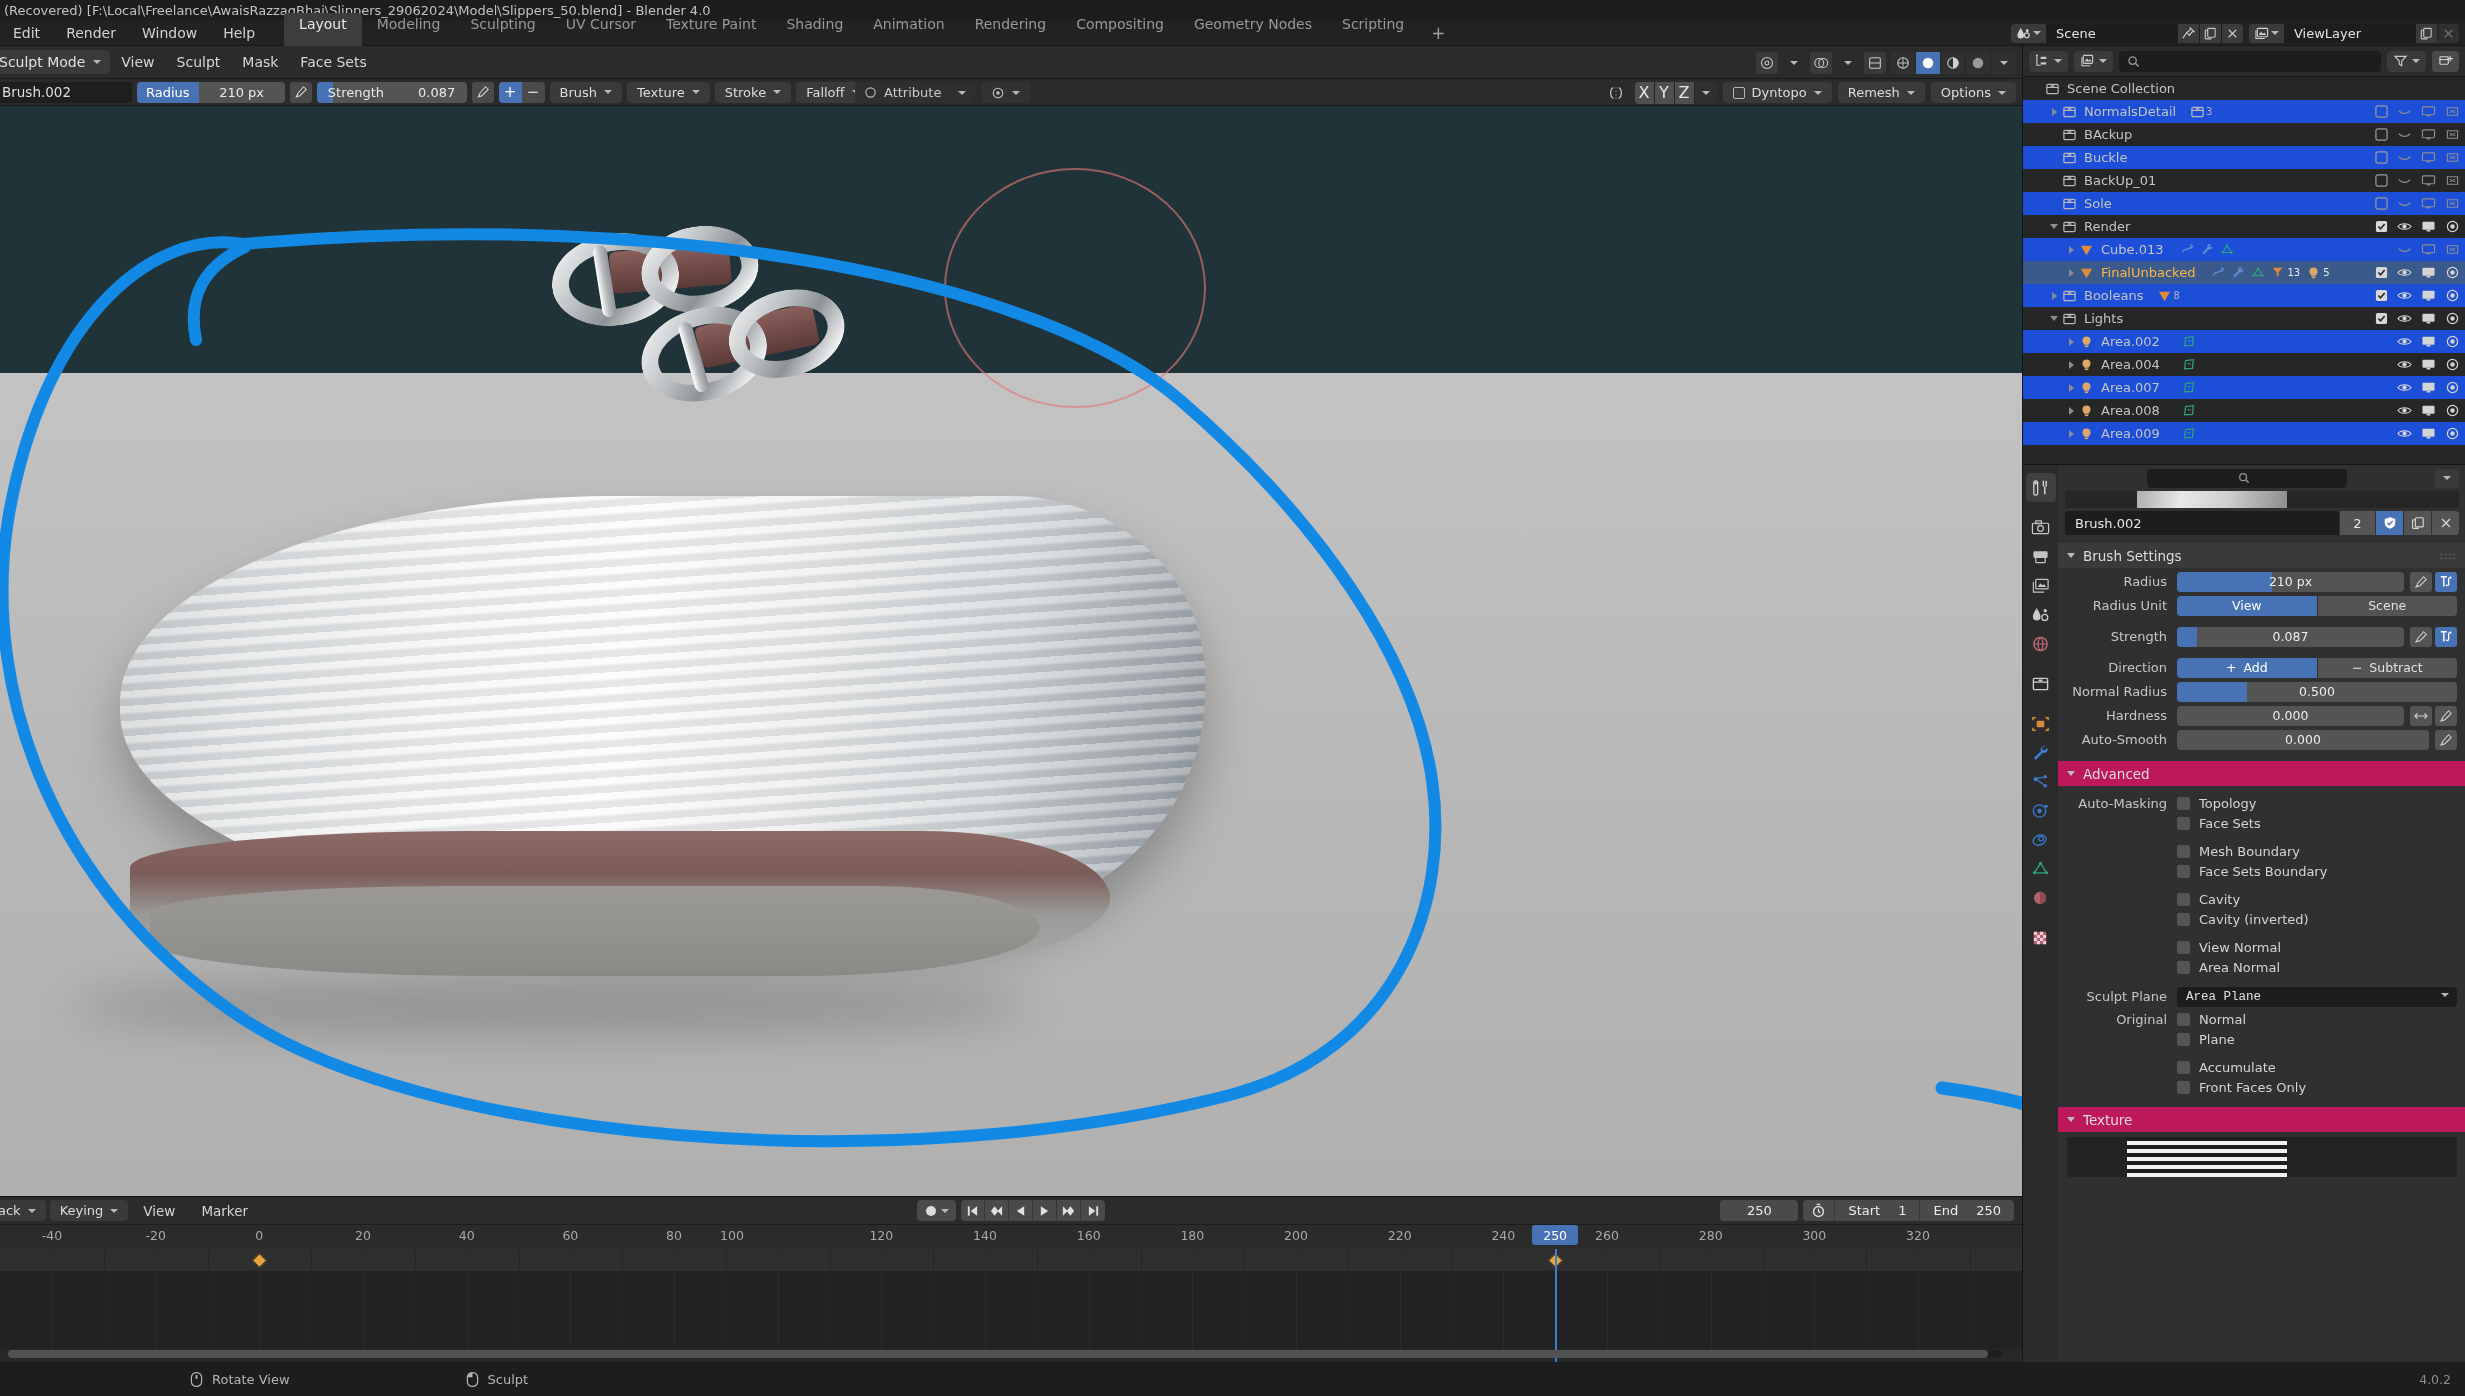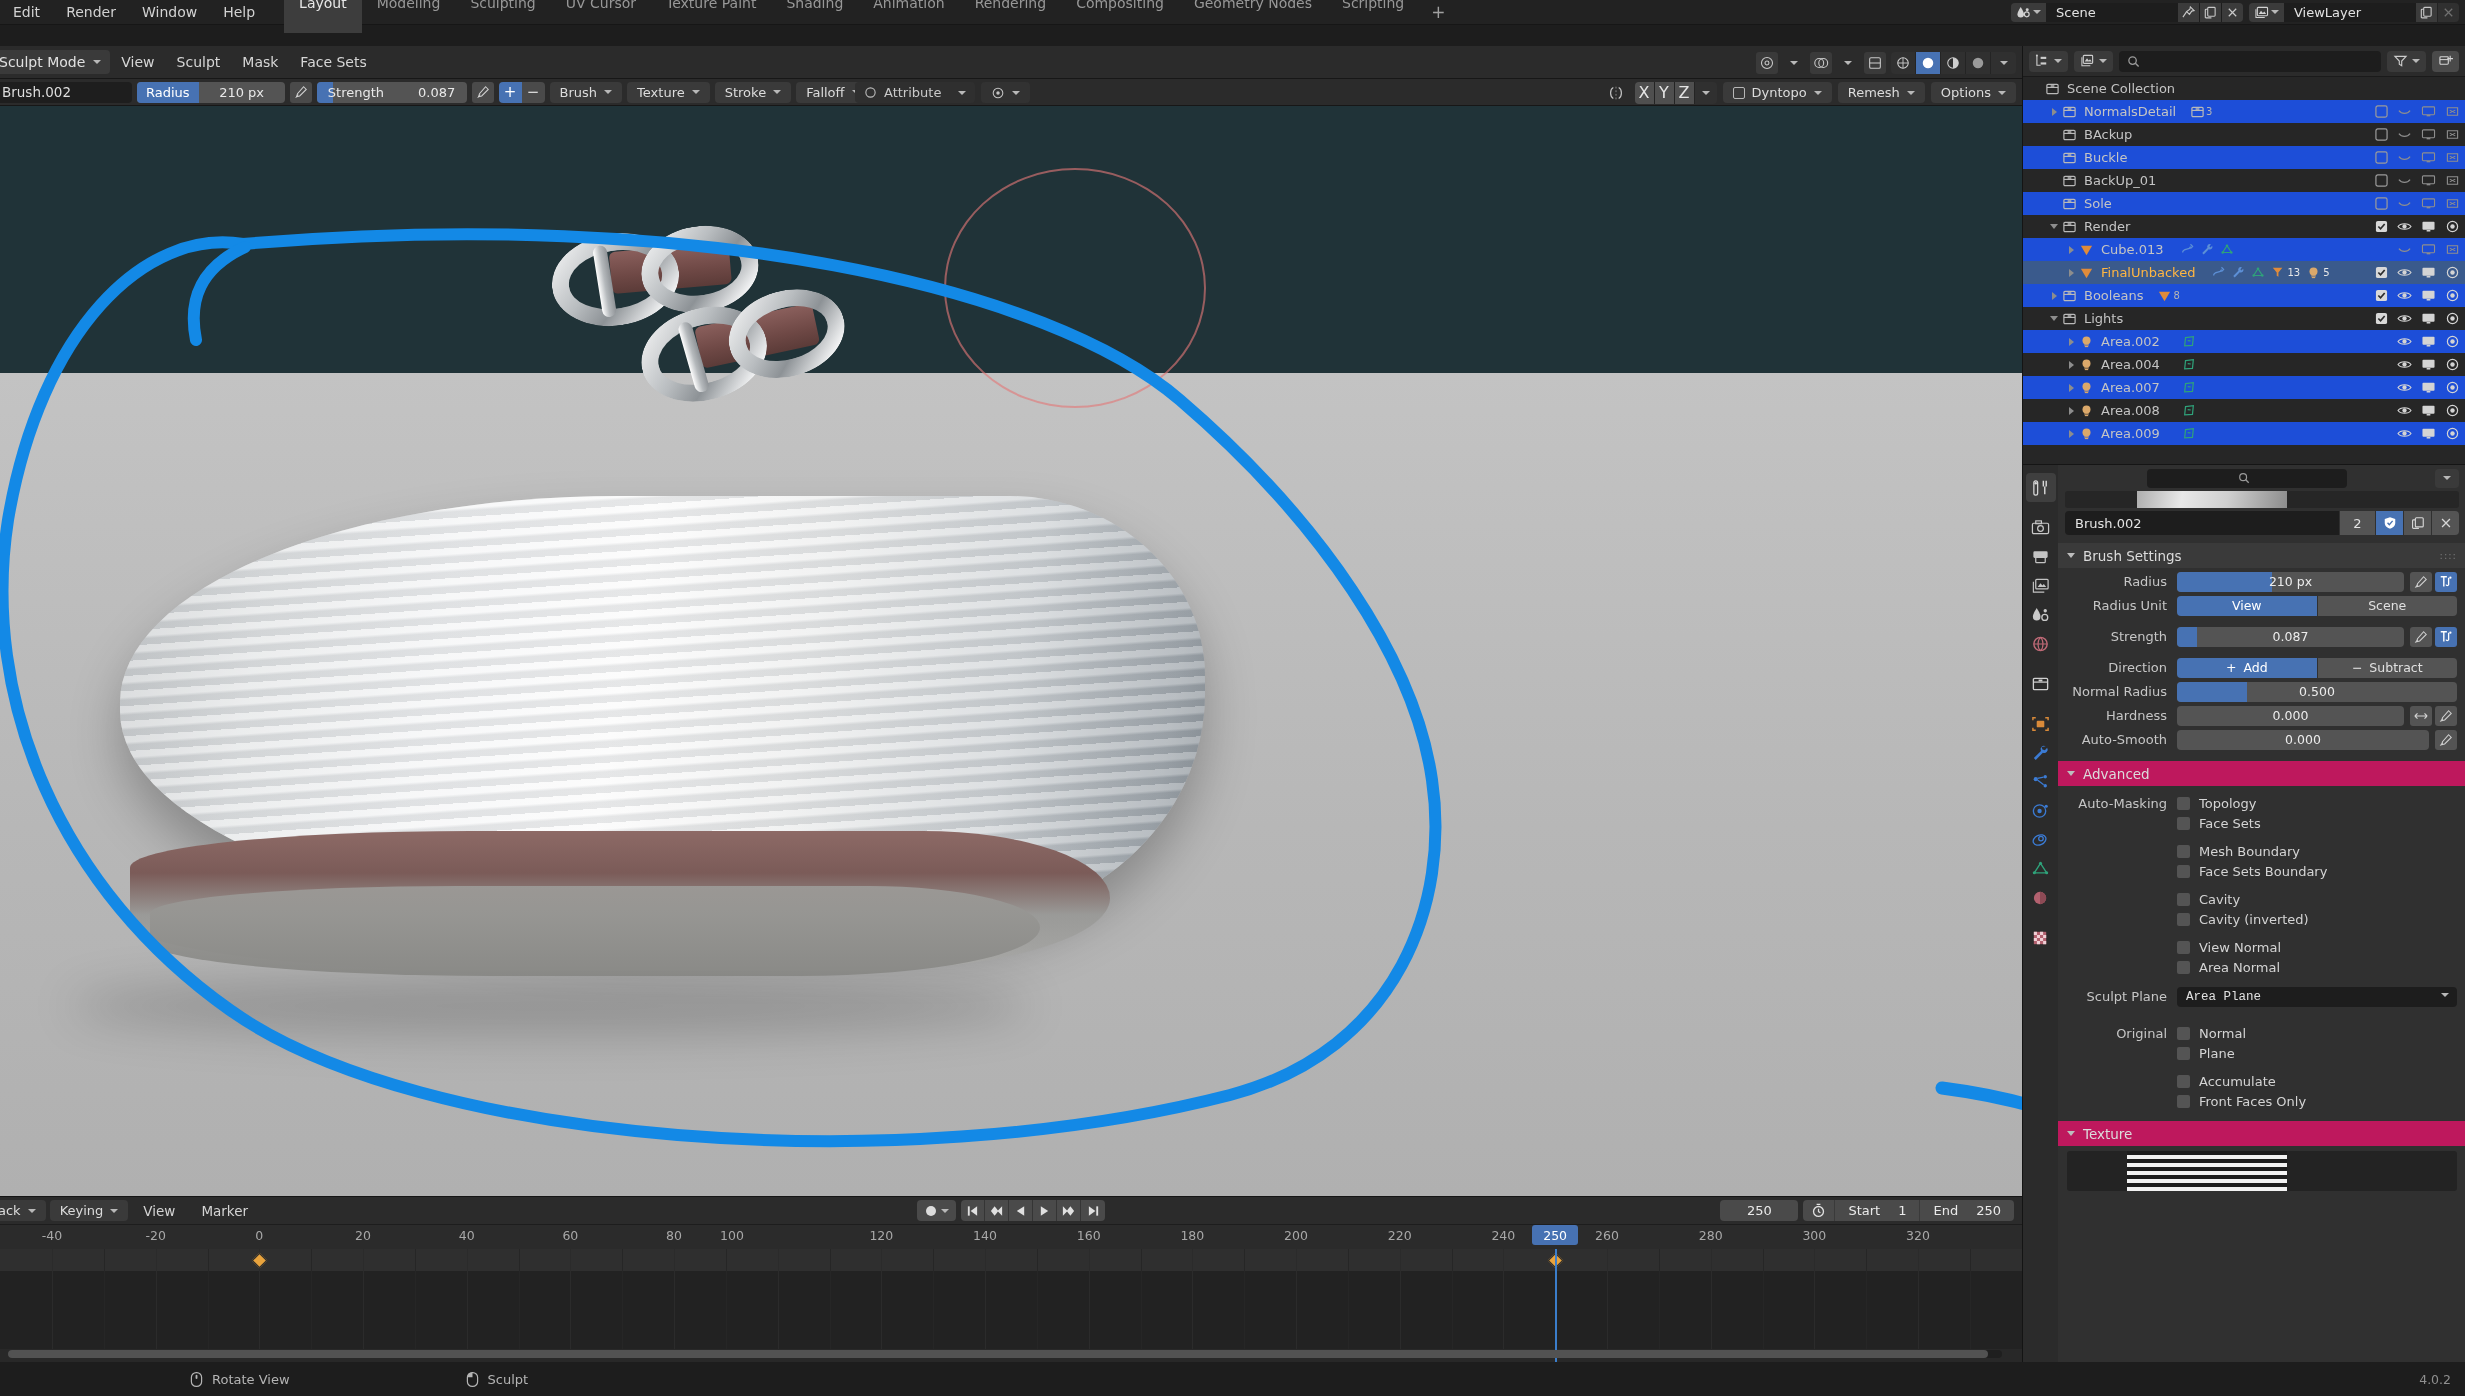--- a/index.html
+++ b/index.html
@@ -409,20 +409,23 @@
   .statusbar .si{display:flex;align-items:center;gap:9px;}
   .ver{position:absolute;right:14px;font-size:12.5px;color:#8f8f8f;}
 
   svg{display:block;}
 </style>
 </head>
 <body>
 
 <div id="app">
 
+  <div class="titlebar">
+    <span>(Recovered) [F:\Local\Freelance\AwaisRazzaqBhai\Slippers_29062024\Model\Slippers_50.blend] - Blender 4.0</span>
+  </div>
 
   <div class="topbar">
     <div class="row">
       <div class="menu-item">Edit</div>
       <div class="menu-item">Render</div>
       <div class="menu-item">Window</div>
       <div class="menu-item">Help</div>
     </div>
     <div class="ws-tabs">
       <div class="ws-tab active">Layout</div>
@@ -1733,21 +1736,21 @@
       <div style="height:7px"></div>
 
       <div class="prow">
         <div class="plabel">Sculpt Plane</div>
         <div class="dropfield">
           <span>Area Plane</span>
           <span class="dc caret"></span>
         </div>
       </div>
 
-      <div class="cbrow" style="margin-top:17px">
+      <div class="cbrow" style="margin-top:3px">
         <div class="plabel">Original</div>
         <span class="cb"></span>
         <span class="cbtxt">Normal</span>
       </div>
       <div class="cbrow">
         <div class="plabel"></div>
         <span class="cb"></span>
         <span class="cbtxt">Plane</span>
       </div>
       <div class="spacer6"></div>

